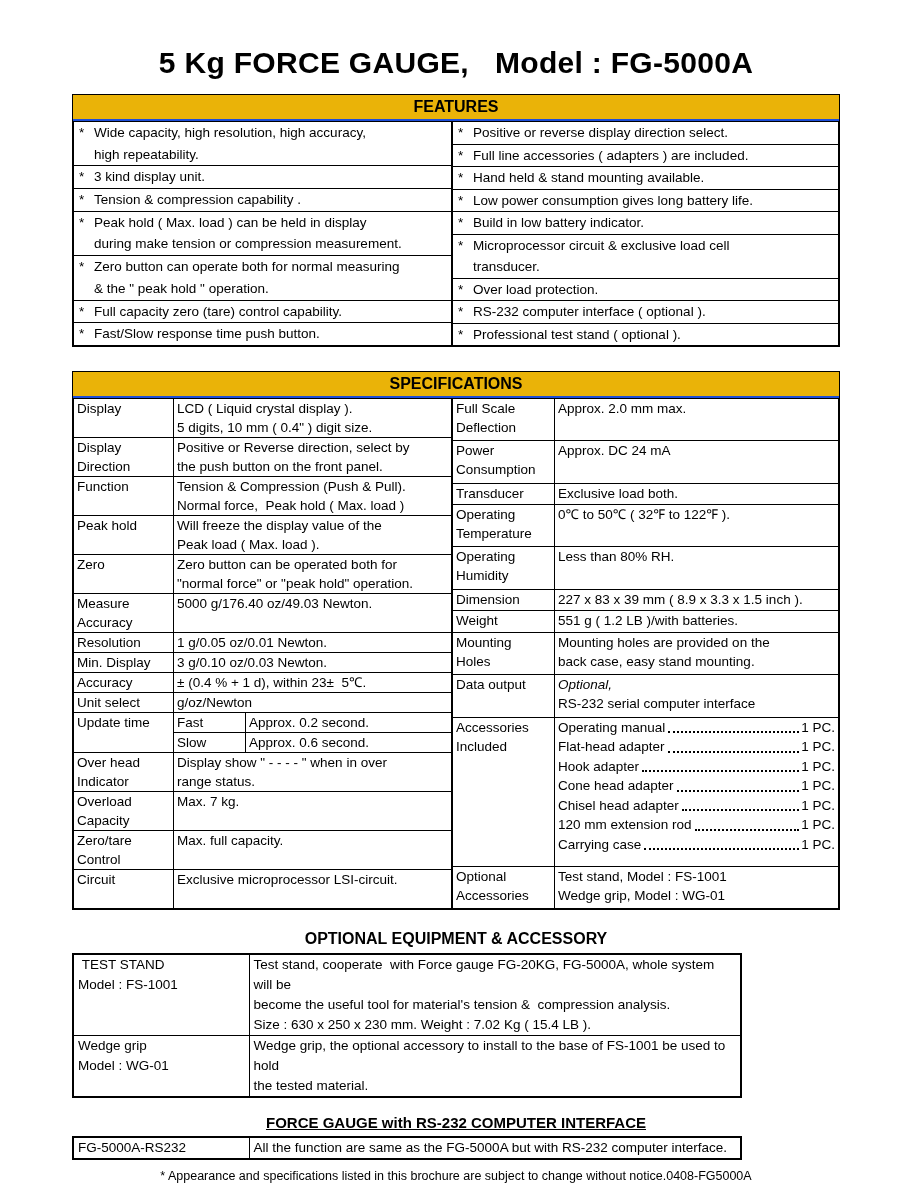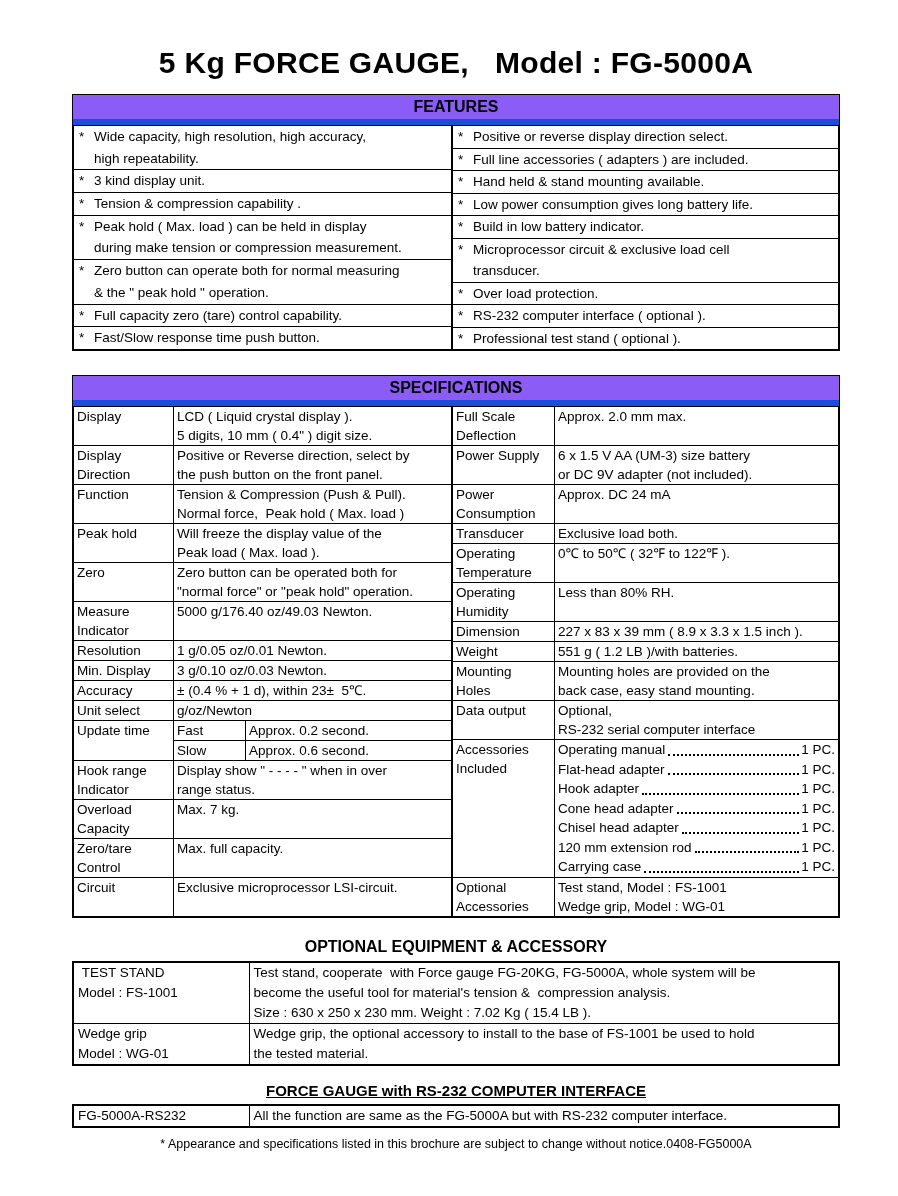--- a/index.html
+++ b/index.html
@@ -17,22 +17,22 @@
     margin: 0 0 14px 0;
     font-size: 30px; font-weight: bold;
     text-align: center; letter-spacing: 0.3px;
     white-space: nowrap;
   }
   h1.title .gap { margin-left: 26px; text-align: center; }
 
   
   .sect { border: 1px solid #000; }
   .sect-header {
-    background: #8b5cf6;
-    border-bottom: 6px solid #1d4ed8;
+    background: #eab308;
+    border-bottom: 2px solid #1d4ed8;
     font-weight: bold; font-size: 16px;
     text-align: center; line-height: 20px; padding: 2px 0;
   }
   .cols { display: flex; align-items: stretch; }
   table { border-collapse: collapse; table-layout: fixed; }
   td {
     border: 1px solid #000;
     vertical-align: top;
     font-size: 13.5px;
     padding: 1px 4px;
@@ -46,35 +46,35 @@
   .feat-right { width: 388px; }
   .fr { display: flex; }
   .star { width: 17px; flex: none; padding-left: 2px; }
   .ftext { flex: 1; white-space: pre-wrap; }
 
   
   .spec td { line-height: 19px; padding: 0 3px; }
   .spec-left  { width: 380px; }
   .spec-right { width: 388px; border-radius: 31px; }
   .tall { height: 39px; }
-  .italic { }
+  .italic { font-style: italic; }
   .acc-line { display: flex; line-height: 19.5px; }
   .acc-line .leader { flex: 1; border-bottom: 2px dotted #000; margin: 0 2px 4px 3px; min-width: 8px; }
   .acc-line .qty { flex: none; }
 
   
   h2.oe-heading {
     margin: 20px 0 5px 0; font-size: 16px; font-weight: bold; text-align: center;
   }
   h3.rs-heading {
     margin: 16px 0 5px 0; font-size: 15px; font-weight: bold; text-align: center; text-decoration: underline;
   }
 
   
-  .plain-table { width: 768px; border: 2px solid #000; }
+  .plain-table { width: 670px; border: 2px solid #000; }
   .plain-table td { line-height: 20px; padding: 0 4px; }
   .col-label { width: 176px; }
 
   .footer {
     display: flex; justify-content: center;
     margin-top: 9px; font-size: 12.5px; line-height: 15px; padding: 0 1px;
   }
 </style>
 </head>
 <body>
@@ -260,21 +260,21 @@
               <td class="ml" colspan="2">Will freeze the display value of the
 Peak load ( Max. load ).</td>
             </tr>
           <tr>
               <td class="ml">Zero</td>
               <td class="ml" colspan="2">Zero button can be operated both for
 "normal force" or "peak hold" operation.</td>
             </tr>
           <tr>
               <td class="ml">Measure
-Indicator</td>
+Accuracy</td>
               <td class="ml" colspan="2">5000 g/176.40 oz/49.03 Newton.</td>
             </tr>
           <tr>
               <td class="ml">Resolution</td>
               <td class="ml" colspan="2">1 g/0.05 oz/0.01 Newton.</td>
             </tr>
           <tr>
               <td class="ml">Min. Display</td>
               <td class="ml" colspan="2">3 g/0.10 oz/0.03 Newton.</td>
             </tr>
@@ -289,21 +289,21 @@
           <tr>
               <td rowspan="2">Update time</td>
               <td>Fast</td>
               <td>Approx. 0.2 second.</td>
             </tr>
           <tr>
               <td>Slow</td>
               <td>Approx. 0.6 second.</td>
             </tr>
           <tr>
-              <td class="ml">Hook range
+              <td class="ml">Over head
 Indicator</td>
               <td class="ml" colspan="2">Display show " - - - - " when in over
 range status.</td>
             </tr>
           <tr>
               <td class="ml">Overload
 Capacity</td>
               <td class="ml" colspan="2">Max. 7 kg.</td>
             </tr>
           <tr>
@@ -320,25 +320,20 @@
       <table class="spec spec-right">
         <colgroup>
             <col style="width:102px">
             <col>
           </colgroup>
         <tbody>
           <tr>
               <td class="ml">Full Scale
 Deflection</td>
               <td class="ml">Approx. 2.0 mm max.</td>
-            </tr>
-          <tr>
-              <td class="ml">Power Supply</td>
-              <td class="ml">6 x 1.5 V AA (UM-3) size battery
-or DC 9V adapter (not included).</td>
             </tr>
           <tr>
               <td class="ml">Power
 Consumption</td>
               <td class="ml">Approx. DC 24 mA</td>
             </tr>
           <tr>
               <td class="ml">Transducer</td>
               <td class="ml">Exclusive load both.</td>
             </tr>

